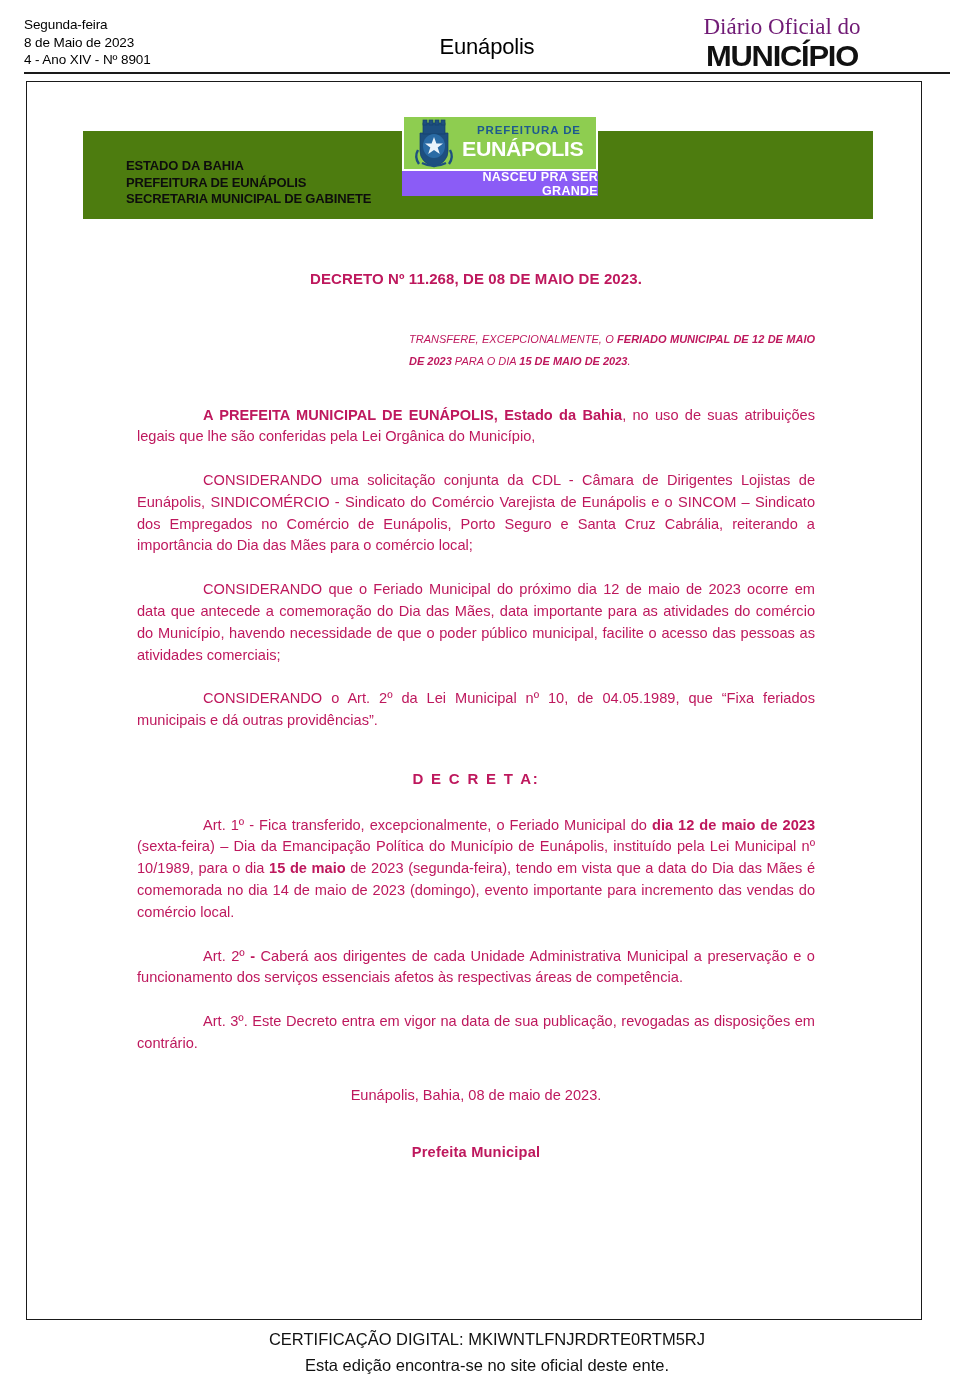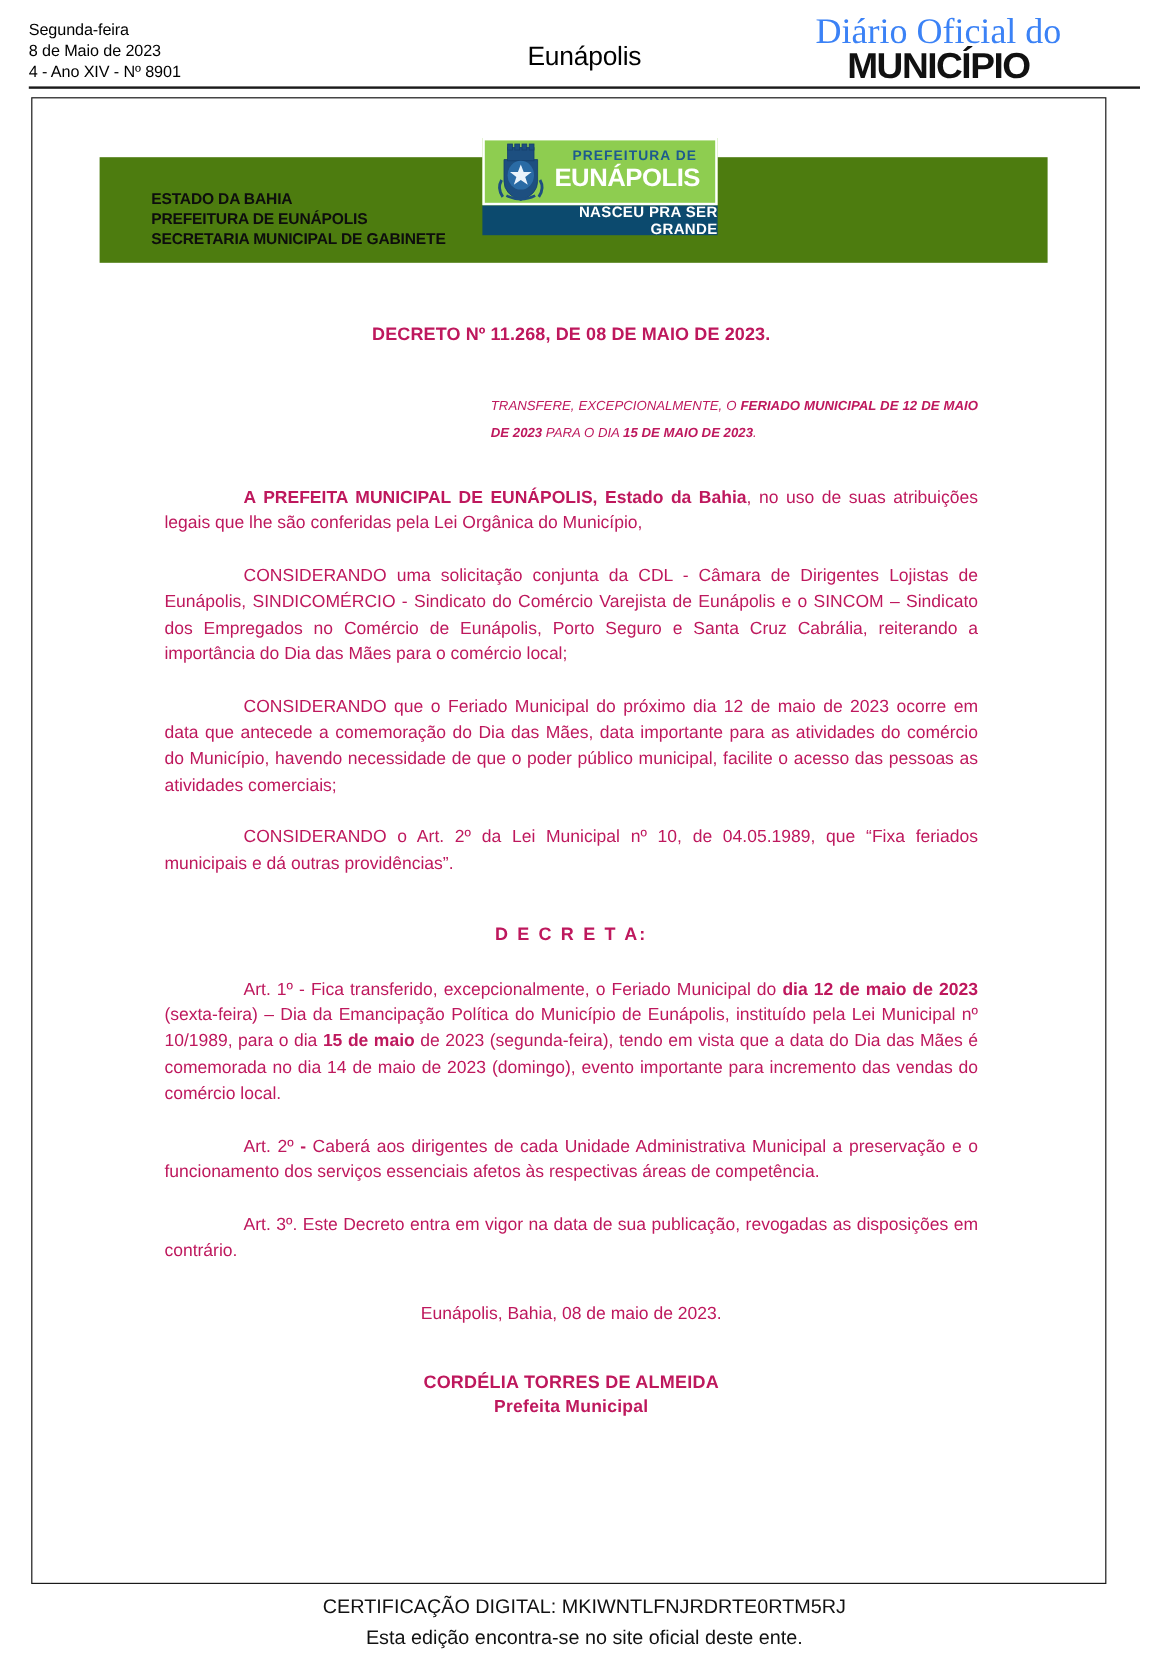--- a/index.html
+++ b/index.html
@@ -38,22 +38,22 @@
     letter-spacing: -0.2px;
   }
   .masthead-right {
     position: absolute;
     right: 58px; top: 14px;
     text-align: center;
     width: 240px;
   }
   .mast-diario {
     font-family: "Liberation Serif", serif;
-    font-size: 30px;
-    color: #3b82f6;
+    font-size: 23px;
+    color: #701a75;
     letter-spacing: 0px;
     line-height: 26px;
     text-align: center;
   }
   .mast-municipio {
     font-size: 30px;
     font-weight: bold;
     letter-spacing: -1.2px;
     line-height: 31px;
     color: #111111;
@@ -135,21 +135,21 @@
     font-weight: bold;
     color: #ffffff;
     letter-spacing: -0.4px;
     line-height: 23px;
     transform: scaleX(1.02);
     transform-origin: left center;
   }
   .logo-bottom {
     width: 196px;
     height: 25px;
-    background: #0c4a6e;
+    background: #8b5cf6;
     display: flex;
     align-items: center;
     justify-content: center;
     padding-left: 24px;
   }
   .logo-slogan {
     font-size: 12.5px;
     font-weight: bold;
     color: #ffffff;
     letter-spacing: 0.3px;
@@ -303,21 +303,20 @@
 
     <p class="para">Art. 1º - Fica transferido, excepcionalmente, o Feriado Municipal do <b>dia 12 de maio de 2023</b> (sexta-feira) – Dia da Emancipação Política do Município de Eunápolis, instituído pela Lei Municipal nº 10/1989, para o dia <b>15 de maio</b> de 2023 (segunda-feira), tendo em vista que a data do Dia das Mães é comemorada no dia 14 de maio de 2023 (domingo), evento importante para incremento das vendas do comércio local.</p>
 
     <p class="para">Art. 2º <b>-</b> Caberá aos dirigentes de cada Unidade Administrativa Municipal a preservação e o funcionamento dos serviços essenciais afetos às respectivas áreas de competência.</p>
 
     <p class="para">Art. 3º. Este Decreto entra em vigor na data de sua publicação, revogadas as disposições em contrário.</p>
 
     <div class="local-date">Eunápolis, Bahia, 08 de maio de 2023.</div>
 
     <div class="signature">
-      <div>CORDÉLIA TORRES DE ALMEIDA</div>
       <div class="role">Prefeita Municipal</div>
     </div>
 
   </div>
 </div>
 
 <div class="footer">
   <div>CERTIFICAÇÃO DIGITAL: MKIWNTLFNJRDRTE0RTM5RJ</div>
   <div>Esta edição encontra-se no site oficial deste ente.</div>
 </div>

